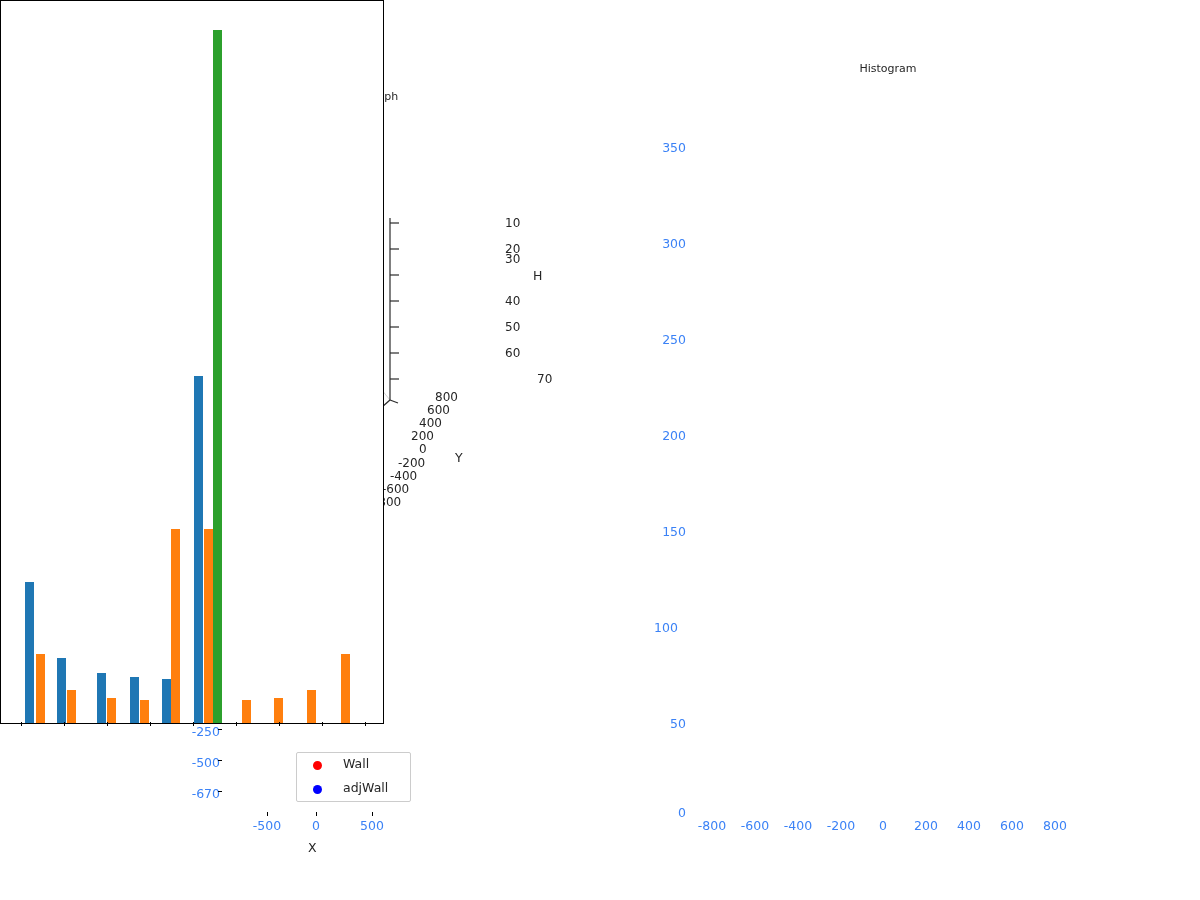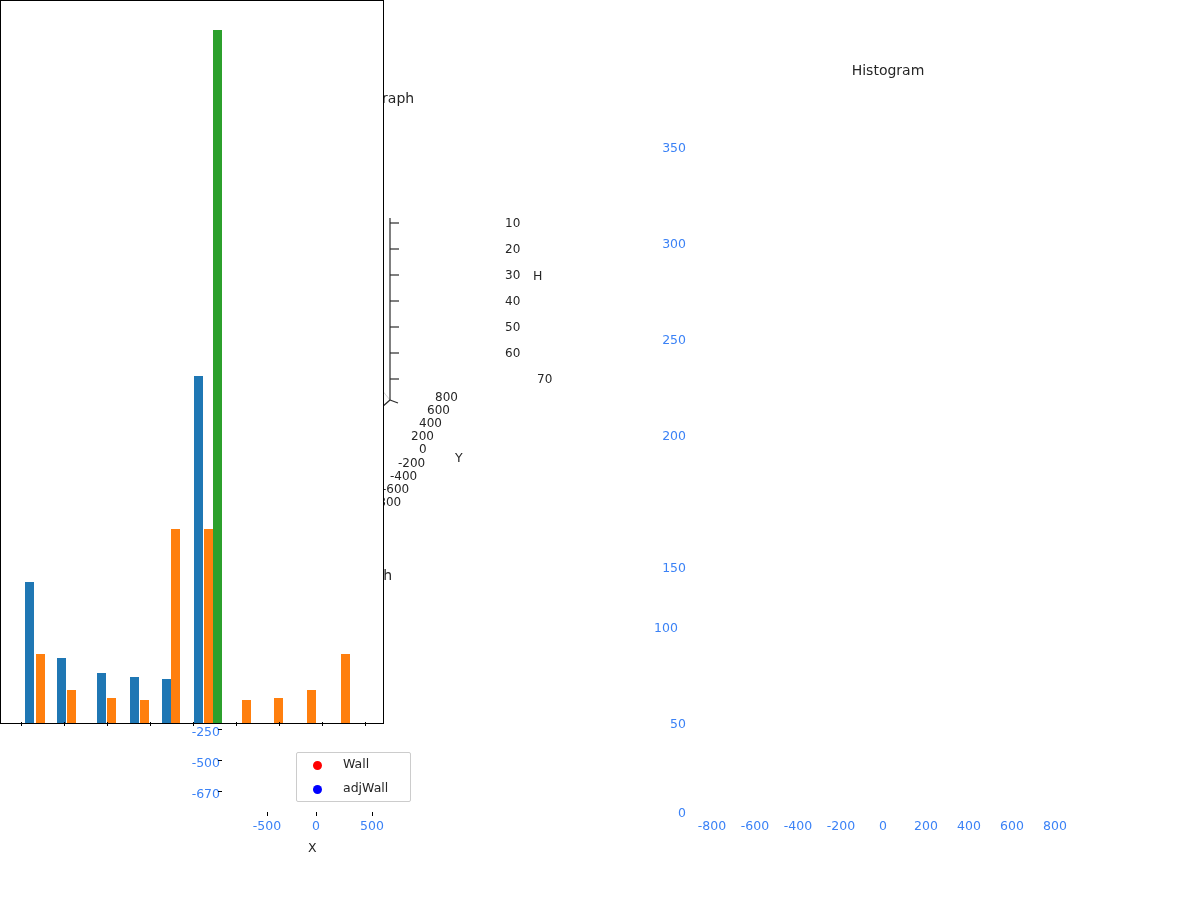--- a/index.html
+++ b/index.html
@@ -1,21 +1,21 @@
 <!DOCTYPE html>
 <html><head>
 <meta charset="utf-8">
 <style>
   html,body{margin:0;padding:0;}
   body{width:1200px;height:900px;background:#ffffff;
        font-family:"DejaVu Sans","Liberation Sans",sans-serif;
        color:#000000;overflow:hidden;position:relative;}
   .fig{position:absolute;inset:0;}
 
-  .ttl{position:absolute;font-size:14px;color:#262626;text-align:center;white-space:nowrap;}
+  .ttl{position:absolute;font-size:11px;color:#262626;text-align:center;white-space:nowrap;}
   .tick{position:absolute;font-size:12.5px;color:#3b82f6;white-space:nowrap;}
   .axlbl{position:absolute;font-size:12.5px;color:#262626;white-space:nowrap;}
   .tick3{position:absolute;font-size:12px;color:#262626;white-space:nowrap;}
   #ax2d{position:absolute;left:0;top:0;width:192px;height:218px;
         border:1.1px solid #000;box-sizing:border-box;background:#fff;overflow:hidden;}
   .legend2d{position:absolute;left:296px;top:752px;width:115px;height:50px;
             border:1px solid #cccccc;border-radius:2px;background:rgba(255,255,255,0.82);
             box-sizing:border-box;}
   .legrow{position:absolute;left:0;width:100%;height:25px;}
   .legdot{position:absolute;left:16px;top:8px;width:9px;height:9px;border-radius:50%;}
@@ -178,21 +178,21 @@
     <div class="tick3" style="left:398px;top:456px;">-200</div>
     <div class="tick3" style="left:419px;top:442px;">0</div>
     <div class="tick3" style="left:411px;top:429px;">200</div>
     <div class="tick3" style="left:419px;top:416px;">400</div>
     <div class="tick3" style="left:427px;top:403px;">600</div>
     <div class="tick3" style="left:435px;top:390px;">800</div>
     <div class="axlbl" style="left:455px;top:450px;">Y</div>
 
     <div class="tick3" style="left:505px;top:216px;">10</div>
     <div class="tick3" style="left:505px;top:242px;">20</div>
-    <div class="tick3" style="left:505px;top:268px;">30</div>
+    <div class="tick3" style="left:505px;top:252px;">30</div>
     <div class="tick3" style="left:505px;top:294px;">40</div>
     <div class="tick3" style="left:505px;top:320px;">50</div>
     <div class="tick3" style="left:505px;top:346px;">60</div>
     <div class="tick3" style="left:505px;top:372px;margin-left:32px;">70</div>
     <div class="axlbl" style="left:533px;top:268px;">H</div>
   </div>
 
   <div>
     <div class="ttl" style="left:222px;top:567px;width:192px;">2D Coordinate Graph</div>
 
@@ -267,21 +267,21 @@
         <div class="hbar" style="left: 212.246px; width: 9.01348px; height: 693.12px; background: rgb(44, 160, 44);"></div>
         <div class="hbar" style="left: 240.789px; width: 9.01348px; height: 23.104px; background: rgb(255, 127, 14);"></div>
         <div class="hbar" style="left: 272.98px; width: 9.01348px; height: 25.0293px; background: rgb(255, 127, 14);"></div>
         <div class="hbar" style="left: 305.6px; width: 9.01348px; height: 32.7307px; background: rgb(255, 127, 14);"></div>
         <div class="hbar" style="left: 340.366px; width: 9.01348px; height: 69.312px; background: rgb(255, 127, 14);"></div>
       </div>
 
     <div class="tick" id="hy0" style="left:646px;top:805px;width:40px;text-align:right;">0</div>
     <div class="tick" style="left:646px;top:716px;width:40px;text-align:right;">50</div>
     <div class="tick" style="left:646px;top:620px;width:40px;text-align:center;">100</div>
-    <div class="tick" style="left:646px;top:524px;width:40px;text-align:right;margin-top:36px;">150</div>
+    <div class="tick" style="left:646px;top:524px;width:40px;text-align:right;">150</div>
     <div class="tick" style="left:646px;top:428px;width:40px;text-align:right;">200</div>
     <div class="tick" style="left:646px;top:332px;width:40px;text-align:right;">250</div>
     <div class="tick" style="left:646px;top:236px;width:40px;text-align:right;">300</div>
     <div class="tick" style="left:646px;top:140px;width:40px;text-align:right;">350</div>
 
     <div class="tick" style="left:690px;top:818px;width:44px;text-align:center;">-800</div>
     <div class="tick" style="left:733px;top:818px;width:44px;text-align:center;">-600</div>
     <div class="tick" style="left:776px;top:818px;width:44px;text-align:center;">-400</div>
     <div class="tick" style="left:819px;top:818px;width:44px;text-align:center;">-200</div>
     <div class="tick" style="left:868px;top:818px;width:30px;text-align:center;">0</div>

